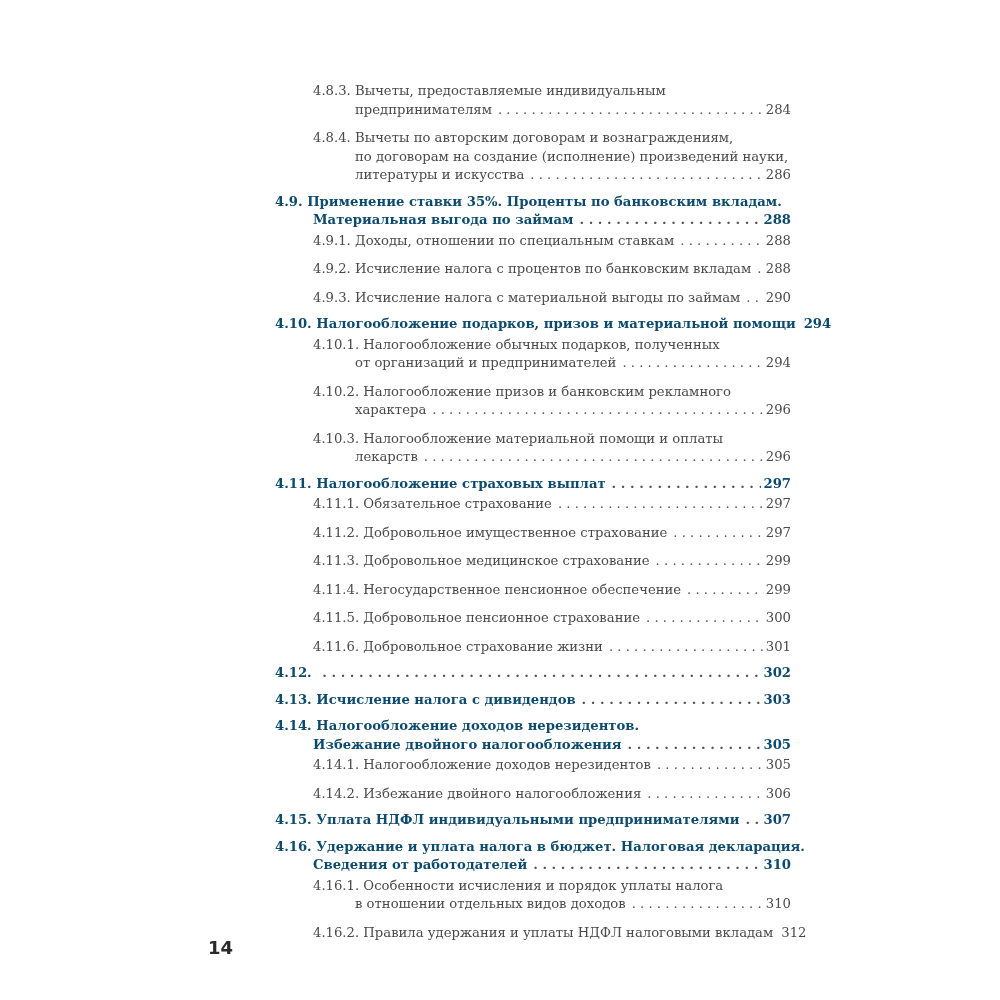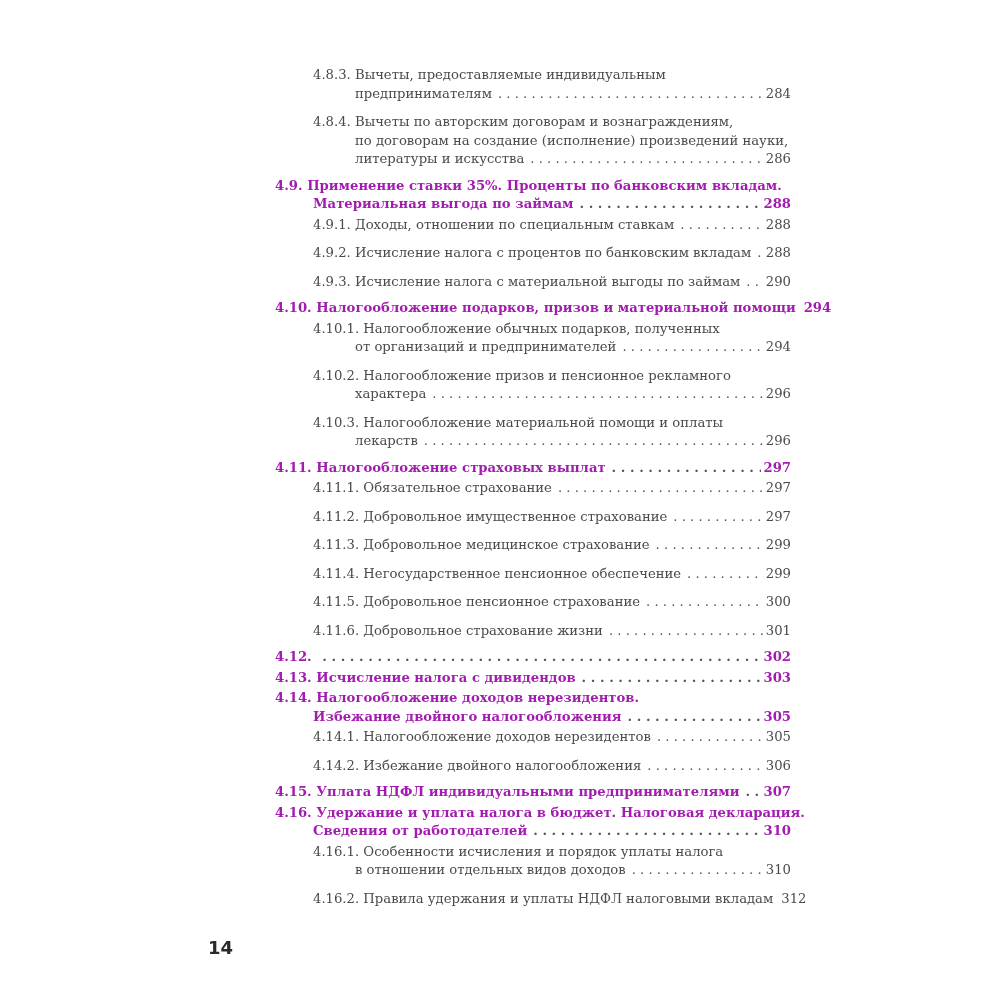--- a/index.html
+++ b/index.html
@@ -1,23 +1,23 @@
 <!DOCTYPE html>
 <html><head>
 <meta charset="utf-8">
 <style>
   html, body { margin:0; padding:0; background:#ffffff; }
   body { width:1000px; height:1000px; position:relative; overflow:hidden; font-family:"DejaVu Serif","Liberation Serif",serif; color:#3c3c3c; }
   .toc { position:absolute; left:275px; top:66px; width:516px; font-size:13.2px; line-height:18.5px; }
   .entry { position:relative; }
-  .entry.section { font-weight:bold; color:#a21caf; margin-top:8px; }
-  .entry.section.tight { margin-top:2px; }
+  .entry.section { font-weight:bold; color:#0c4a6e; margin-top:8px; }
+  .entry.section.tight { margin-top:8px; }
   .entry.sub { padding-left:38px; margin-top:10px; color:#4a4a4a; }
   .entry.sub.first { margin-top:2px; }
-  .entry.sub.top { margin-top:0; }
+  .entry.sub.top { margin-top:16px; }
   .line { display:flex; align-items:baseline; white-space:nowrap; }
   .num { display:inline-block; }
   .indent-sec { padding-left:38px; }
   .indent-sub { padding-left:42px;align-items:flex-end; }
   .leader { flex:1; overflow:hidden; margin:0 2px 0 6px; letter-spacing:2.2px; color:#555; }
   .leader::before { content:". . . . . . . . . . . . . . . . . . . . . . . . . . . . . . . . . . . . . . . . . . . . . . . . . . . . . . . . . . . . . . . . . . . . . . . . . . . . . . . . . . . . . . . . . . . . . . . . . . . . . . . . . . . . . . . . . . . . . . . . . . . . . . . . . ."; letter-spacing:0; }
   .page { text-align:right; }
   .folio { position:absolute; left:208px; top:937px; font-family:"DejaVu Sans","Liberation Sans",sans-serif; font-weight:bold; font-size:18px; color:#2a2a2a; }
 </style>
 </head>
@@ -65,21 +65,21 @@
     </div>
     <div class="entry sub first">
       <div class="line"><span class="num">4.10.1.</span>&nbsp;<span class="title">Налогообложение обычных подарков, полученных</span></div>
       <div class="line indent-sub">
         <span class="title">от организаций и предпринимателей</span>
         <span class="leader"></span>
         <span class="page">294</span>
       </div>
     </div>
     <div class="entry sub">
-      <div class="line"><span class="num">4.10.2.</span>&nbsp;<span class="title">Налогообложение призов и пенсионное рекламного</span></div>
+      <div class="line"><span class="num">4.10.2.</span>&nbsp;<span class="title">Налогообложение призов и банковским рекламного</span></div>
       <div class="line indent-sub">
         <span class="title">характера</span>
         <span class="leader"></span>
         <span class="page">296</span>
       </div>
     </div>
     <div class="entry sub">
       <div class="line"><span class="num">4.10.3.</span>&nbsp;<span class="title">Налогообложение материальной помощи и оплаты</span></div>
       <div class="line indent-sub">
         <span class="title">лекарств</span>

